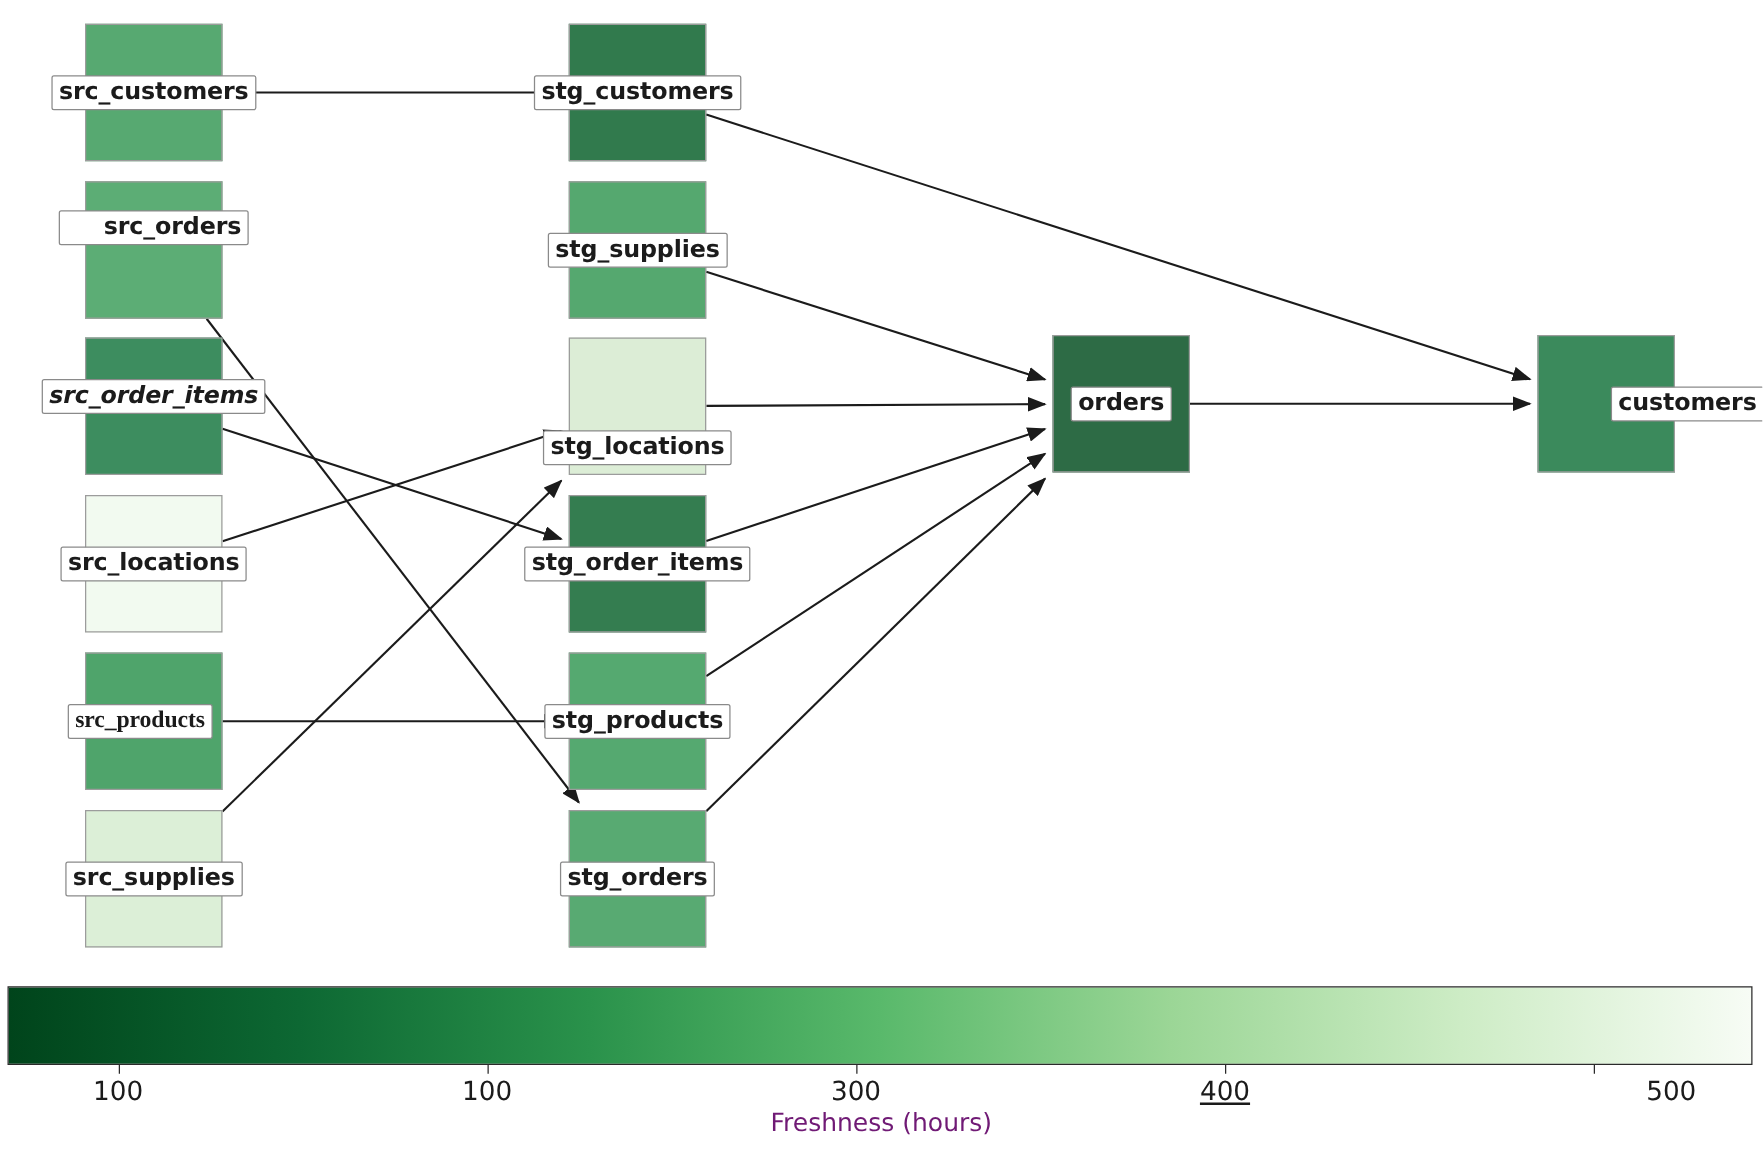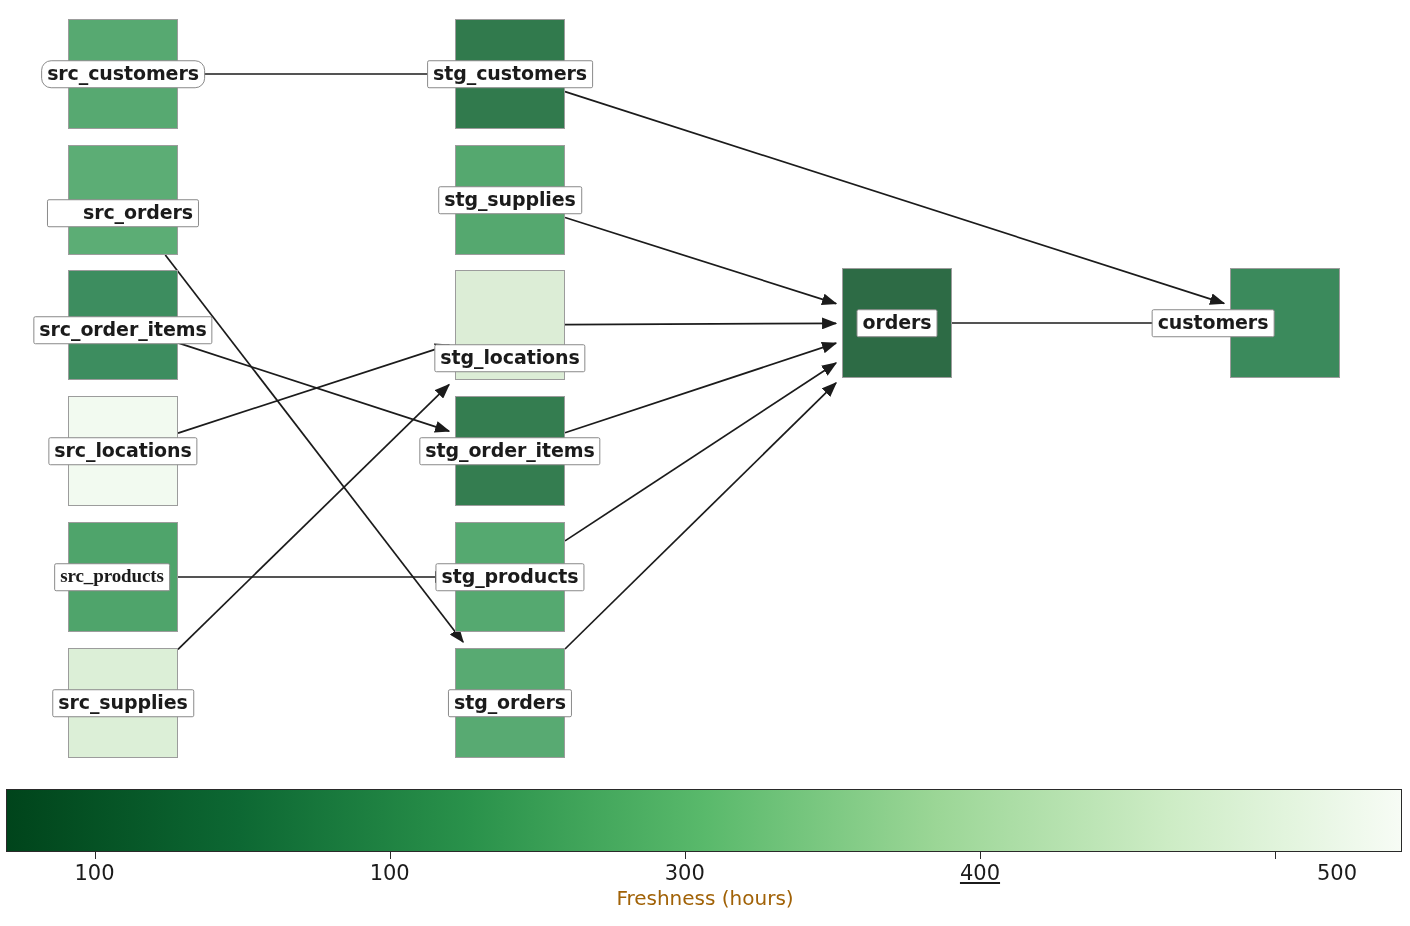--- a/index.html
+++ b/index.html
@@ -73,21 +73,21 @@
     font-size: 21px;
     color: #1b1b1b;
     font-family: "DejaVu Sans", "Liberation Sans", sans-serif;
   }
   #cb-axis-label {
     position: absolute;
     left: 705px;
     top: 898px;
     transform: translate(-50%, -50%);
     font-size: 20px;
-    color: #a16207;
+    color: #701a75;
     white-space: nowrap;
     font-family: "DejaVu Sans", "Liberation Sans", sans-serif;
   }
 </style>
 </head>
 <body>
 
 <div id="root">
 
   <svg id="graph-svg" viewBox="0 0 1410 926">
@@ -108,25 +108,25 @@
         <line x1="565.00" y1="324.72" x2="836.00" y2="323.32" stroke="#1b1b1b" stroke-width="1.7" marker-end="url(#arrowhead)"></line>
         <line x1="565.00" y1="432.81" x2="836.00" y2="343.18" stroke="#1b1b1b" stroke-width="1.7" marker-end="url(#arrowhead)"></line>
         <line x1="565.00" y1="540.90" x2="836.00" y2="363.04" stroke="#1b1b1b" stroke-width="1.7" marker-end="url(#arrowhead)"></line>
         <line x1="565.00" y1="648.99" x2="836.00" y2="382.90" stroke="#1b1b1b" stroke-width="1.7" marker-end="url(#arrowhead)"></line>
         <line x1="952.00" y1="323.00" x2="1224.00" y2="323.00" stroke="#1b1b1b" stroke-width="1.7" marker-end="url(#arrowhead)"></line>
       </g>
   </svg>
 
   <div id="nodes-layer">
       <div class="node" style="left: 68px; top: 19px; width: 110px; height: 110px; background: rgb(87, 169, 113); border-color: rgb(156, 156, 156);"></div>
-      <div class="node-label" style="left: 123px; top: 74px; border-radius: 10px;">src_customers</div>
+      <div class="node-label" style="left: 123px; top: 74px;">src_customers</div>
       <div class="node" style="left: 68px; top: 145px; width: 110px; height: 110px; background: rgb(92, 173, 117); border-color: rgb(156, 156, 156);"></div>
-      <div class="node-label" style="left: 123px; top: 213px; padding-left: 35px;">src_orders</div>
+      <div class="node-label" style="left: 123px; top: 182px; padding-left: 35px;">src_orders</div>
       <div class="node" style="left: 68px; top: 270px; width: 110px; height: 110px; background: rgb(61, 141, 95); border-color: rgb(156, 156, 156);"></div>
-      <div class="node-label" style="left: 123px; top: 330px;">src_order_items</div>
+      <div class="node-label" style="left: 123px; top: 317px; font-style: italic;">src_order_items</div>
       <div class="node" style="left: 68px; top: 396px; width: 110px; height: 110px; background: rgb(242, 250, 240); border-color: rgb(156, 156, 156);"></div>
       <div class="node-label" style="left: 123px; top: 451px;">src_locations</div>
       <div class="node" style="left: 68px; top: 522px; width: 110px; height: 110px; background: rgb(79, 164, 107); border-color: rgb(156, 156, 156);"></div>
       <div class="node-label" style="left: 112px; top: 577px; font-family: Liberation Serif, serif;">src_products</div>
       <div class="node" style="left: 68px; top: 648px; width: 110px; height: 110px; background: rgb(220, 239, 215); border-color: rgb(156, 156, 156);"></div>
       <div class="node-label" style="left: 123px; top: 703px;">src_supplies</div>
       <div class="node" style="left: 455px; top: 19px; width: 110px; height: 110px; background: rgb(49, 122, 77); border-color: rgb(156, 156, 156);"></div>
       <div class="node-label" style="left: 510px; top: 74px;">stg_customers</div>
       <div class="node" style="left: 455px; top: 145px; width: 110px; height: 110px; background: rgb(85, 168, 111); border-color: rgb(156, 156, 156);"></div>
       <div class="node-label" style="left: 510px; top: 200px;">stg_supplies</div>
@@ -134,21 +134,21 @@
       <div class="node-label" style="left: 510px; top: 342px; margin-top: 16px;">stg_locations</div>
       <div class="node" style="left: 455px; top: 396px; width: 110px; height: 110px; background: rgb(52, 125, 80); border-color: rgb(156, 156, 156);"></div>
       <div class="node-label" style="left: 510px; top: 451px;">stg_order_items</div>
       <div class="node" style="left: 455px; top: 522px; width: 110px; height: 110px; background: rgb(85, 169, 112); border-color: rgb(156, 156, 156);"></div>
       <div class="node-label" style="left: 510px; top: 577px;">stg_products</div>
       <div class="node" style="left: 455px; top: 648px; width: 110px; height: 110px; background: rgb(88, 170, 114); border-color: rgb(156, 156, 156);"></div>
       <div class="node-label" style="left: 510px; top: 703px;">stg_orders</div>
       <div class="node" style="left: 842px; top: 268px; width: 110px; height: 110px; background: rgb(45, 107, 69); border-color: rgb(156, 156, 156);"></div>
       <div class="node-label" style="left: 897px; top: 323px;">orders</div>
       <div class="node" style="left: 1230px; top: 268px; width: 110px; height: 110px; background: rgb(59, 138, 92); border-color: rgb(156, 156, 156);"></div>
-      <div class="node-label" style="left: 1213px; top: 323px;">customers</div>
+      <div class="node-label" style="left: 1350px; top: 323px;">customers</div>
     </div>
 
   <div id="colorbar-wrap">
     <div id="colorbar" style="background: linear-gradient(to right, rgb(0, 68, 27), rgb(13, 104, 51), rgb(42, 146, 75), rgb(89, 185, 107), rgb(155, 214, 150), rgb(205, 236, 197), rgb(247, 252, 245));"></div>
     <div id="cb-ticks">
         <div class="cb-tick" style="left: 88.5px;"></div>
         <div class="cb-ticklabel" style="left: 88.5px;">100</div>
         <div class="cb-tick" style="left: 383.7px;"></div>
         <div class="cb-ticklabel" style="left: 383.7px;">100</div>
         <div class="cb-tick" style="left: 678.8px;"></div>

